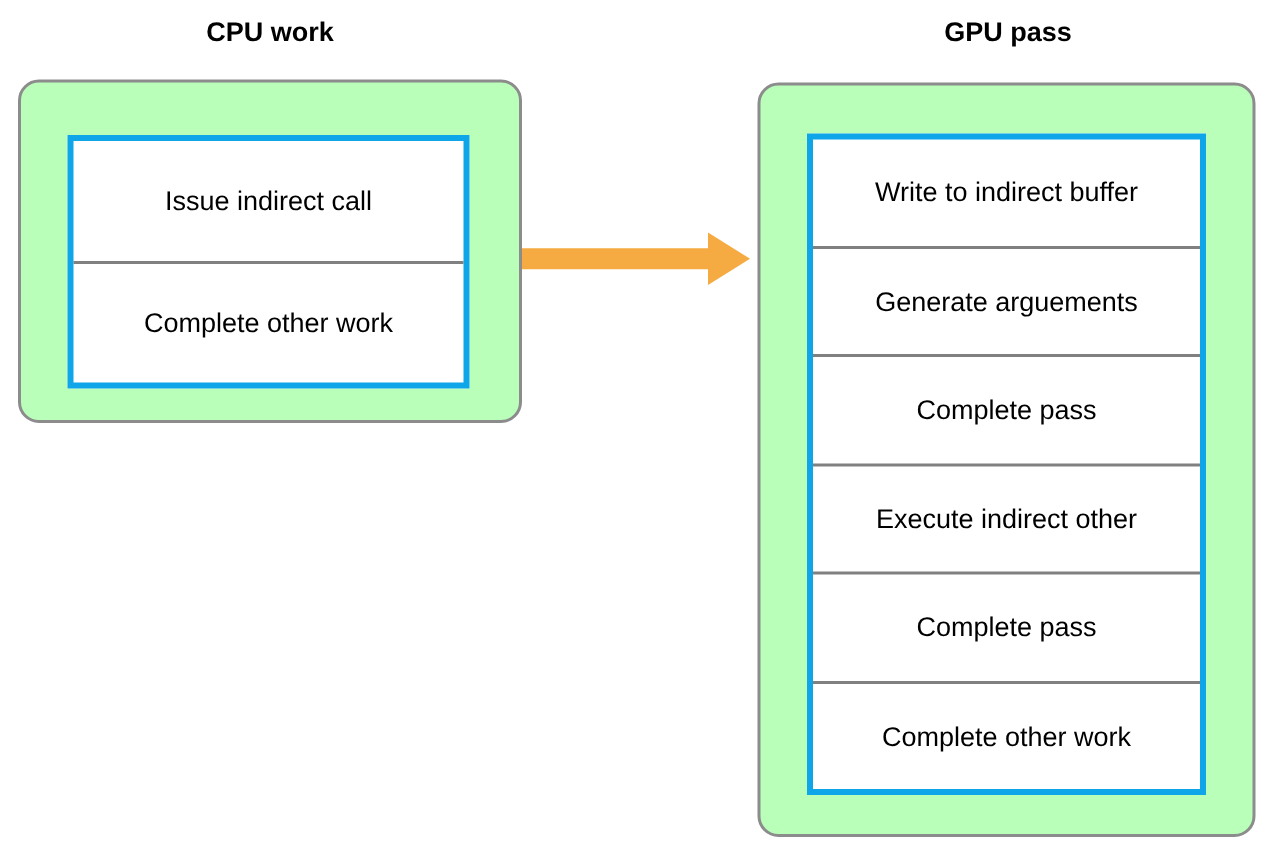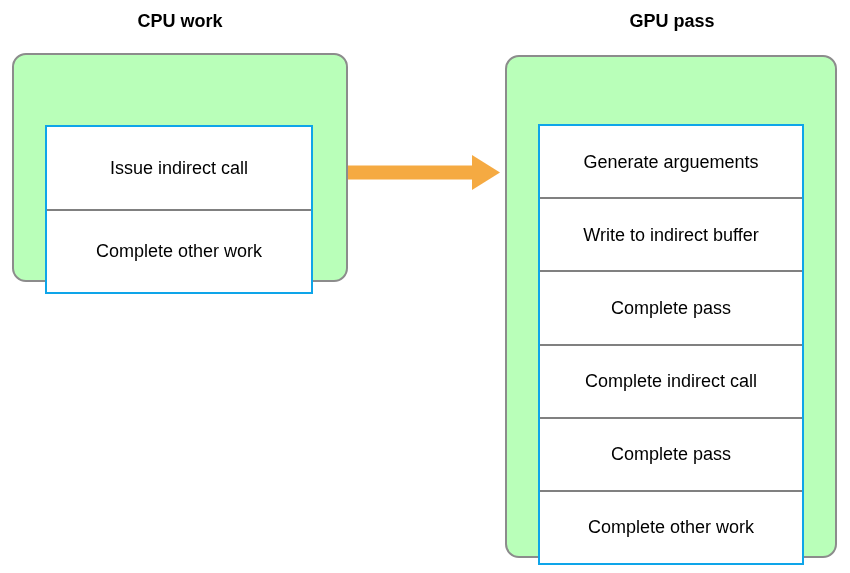--- a/index.html
+++ b/index.html
@@ -61,25 +61,24 @@
     left: 505px;
     top: 55px;
     width: 332px;
     height: 503px;
   }
 
   
   .steps {
     position: absolute;
     background: #ffffff;
-    border: 2px solid #0ea5e9;
+    border: 4px solid #0ea5e9;
     box-sizing: border-box;
     display: flex;
     flex-direction: column;
-    margin-top: 35px;
   }
   #steps-cpu {
     left: 45px;
     top: 90px;
     width: 268px;
     height: 169px;
   }
   #steps-gpu {
     left: 538px;
     top: 89px;
@@ -134,21 +133,21 @@
   <svg id="arrow" viewBox="0 0 155 45" xmlns="http://www.w3.org/2000/svg">
     <g>
       <rect x="0" y="15.5" width="128" height="14" fill="#f5aa42"></rect>
       <polygon points="124,5 152,22.5 124,40" fill="#f5aa42"></polygon>
     </g>
   </svg>
 
   <div class="panel" id="panel-gpu"></div>
 
   <div class="steps" id="steps-gpu">
+    <div class="step">Write to indirect buffer</div>
     <div class="step">Generate arguements</div>
-    <div class="step">Write to indirect buffer</div>
     <div class="step">Complete pass</div>
-    <div class="step">Complete indirect call</div>
+    <div class="step">Execute indirect other</div>
     <div class="step">Complete pass</div>
     <div class="step">Complete other work</div>
   </div>
 
 </div>
 
 </body></html>

